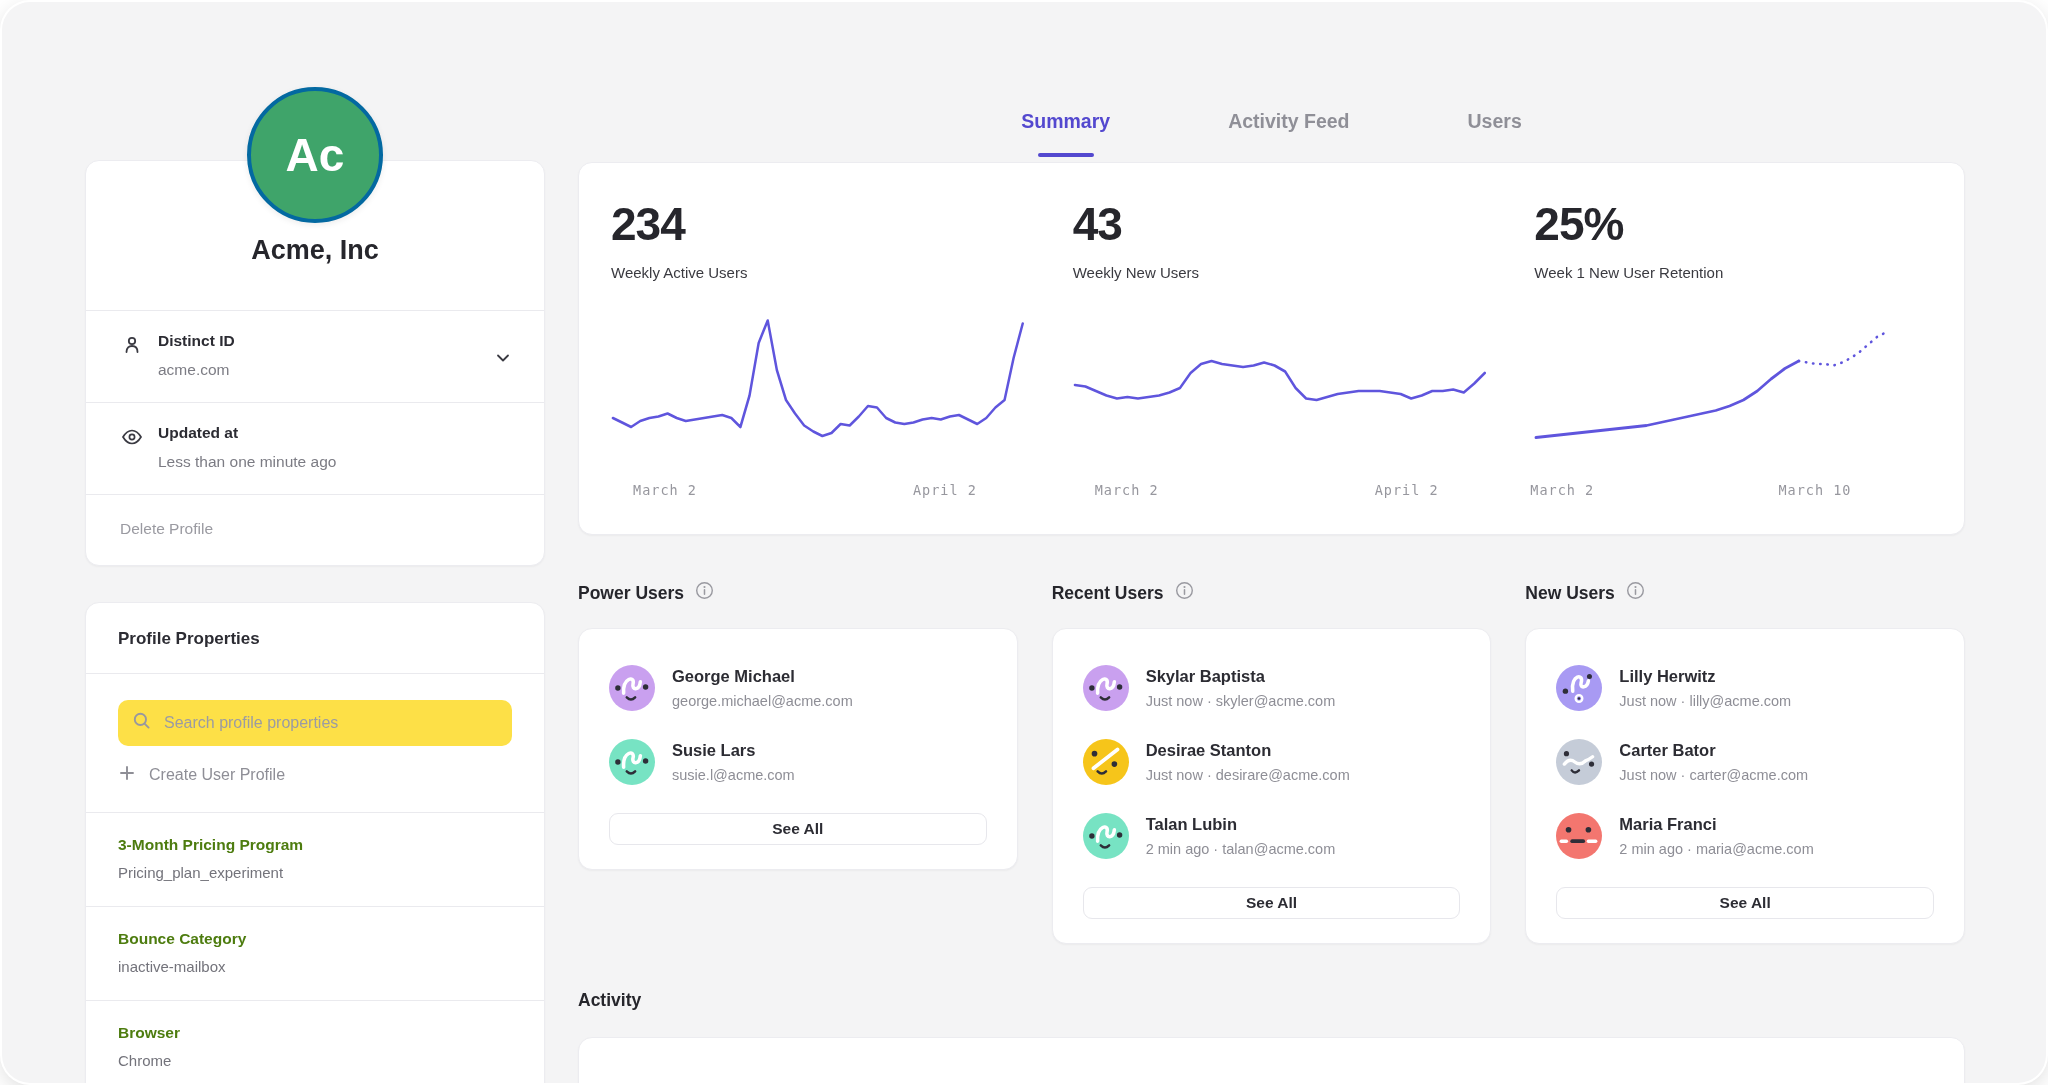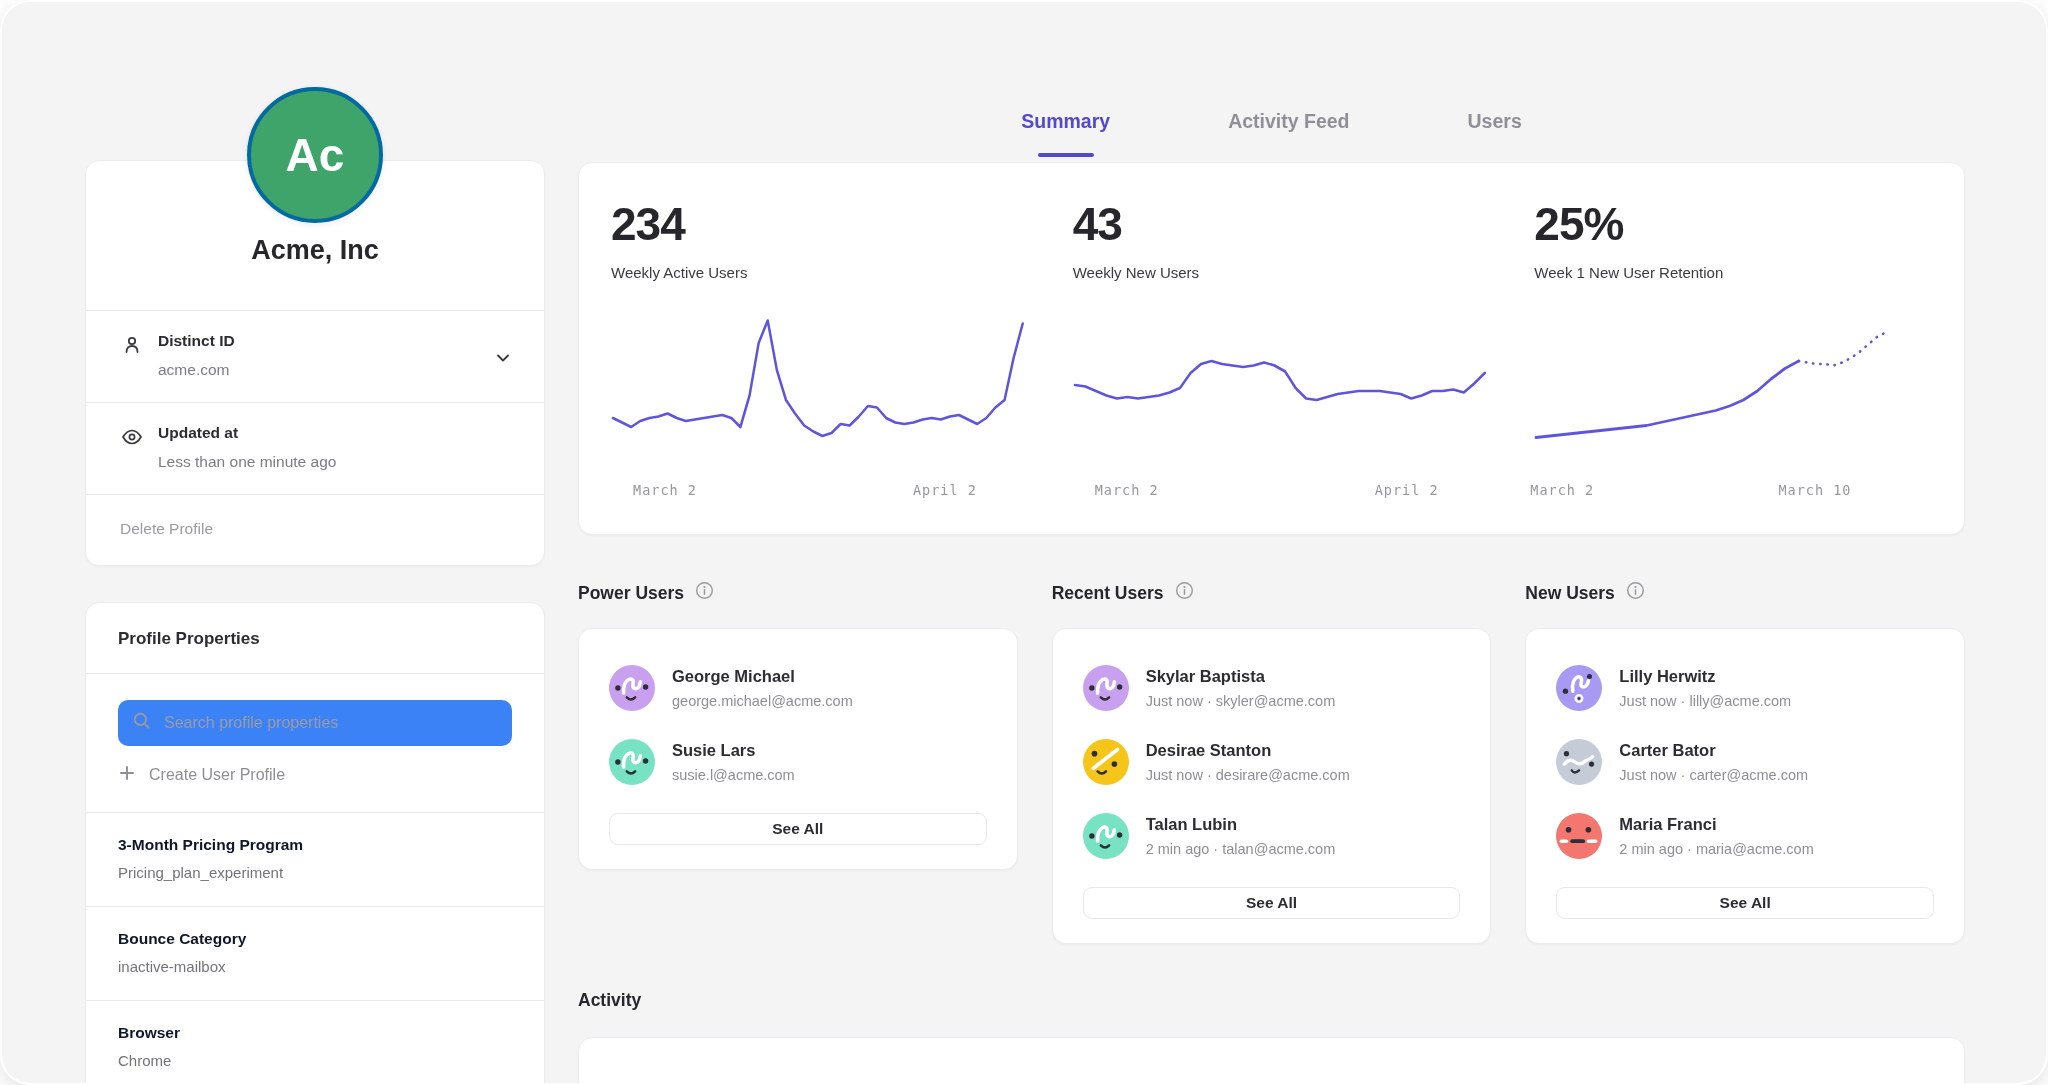--- a/index.html
+++ b/index.html
@@ -32,34 +32,34 @@
   .field-row{display:flex;align-items:flex-start;padding:21px 34px 23px;position:relative;cursor:pointer;}
   .f-icon{width:38px;flex:0 0 38px;padding-top:1px;}
   .f-label{font-size:15.5px;font-weight:700;color:#2c2c33;}
   .f-value{font-size:15.5px;color:#7c7c84;margin-top:11px;}
   .chev{position:absolute;right:32px;top:50%;transform:translateY(-8px);}
   .delete-row{padding:25px 34px 27px;font-size:15.5px;color:#9a9aa1;cursor:pointer;}
 
   .props-card{margin-top:36px;padding-bottom:4px;min-height:500px;}
   .props-title{margin:0;padding:26px 32px 24px;font-size:17px;font-weight:700;}
   .search-box{
-    margin:26px 32px 0;height:46px;border-radius:10px;background:#3b82f6;
+    margin:26px 32px 0;height:46px;border-radius:10px;background:#fde047;
     display:flex;align-items:center;padding:0 14px;gap:10px;
   }
   .search-box input{
     flex:1;border:none;background:transparent;outline:none;
     font-family:"Liberation Sans",sans-serif;font-size:16px;color:#3a3a42;
   }
   .search-box input::placeholder{color:#9b9ba3;}
   .create-row{
     display:flex;align-items:center;gap:13px;margin:18px 32px 26px;border:none;background:none;
     font-family:"Liberation Sans",sans-serif;font-size:16px;color:#8e8e96;cursor:pointer;padding:0;
   }
   .prop-row{padding:23px 32px 25px;border-top:1px solid #eaeaee;cursor:default;}
-  .prop-name{font-size:15.5px;font-weight:700;color:#0f172a;}
+  .prop-name{font-size:15.5px;font-weight:700;color:#4d7c0f;}
   .prop-value{font-size:15px;color:#73737b;margin-top:10px;}
 
   
   .main{position:absolute;left:576px;top:0;width:1387px;}
   .tabs{height:158px;display:flex;justify-content:center;align-items:flex-end;gap:118px;}
   .tab{position:relative;padding-bottom:27px;font-size:19.5px;font-weight:600;
        color:#8f8f97;cursor:pointer;}
   .tab.active{color:#5348cf;}
   .tab.active::after{
     content:"";position:absolute;left:50%;transform:translateX(-50%);

